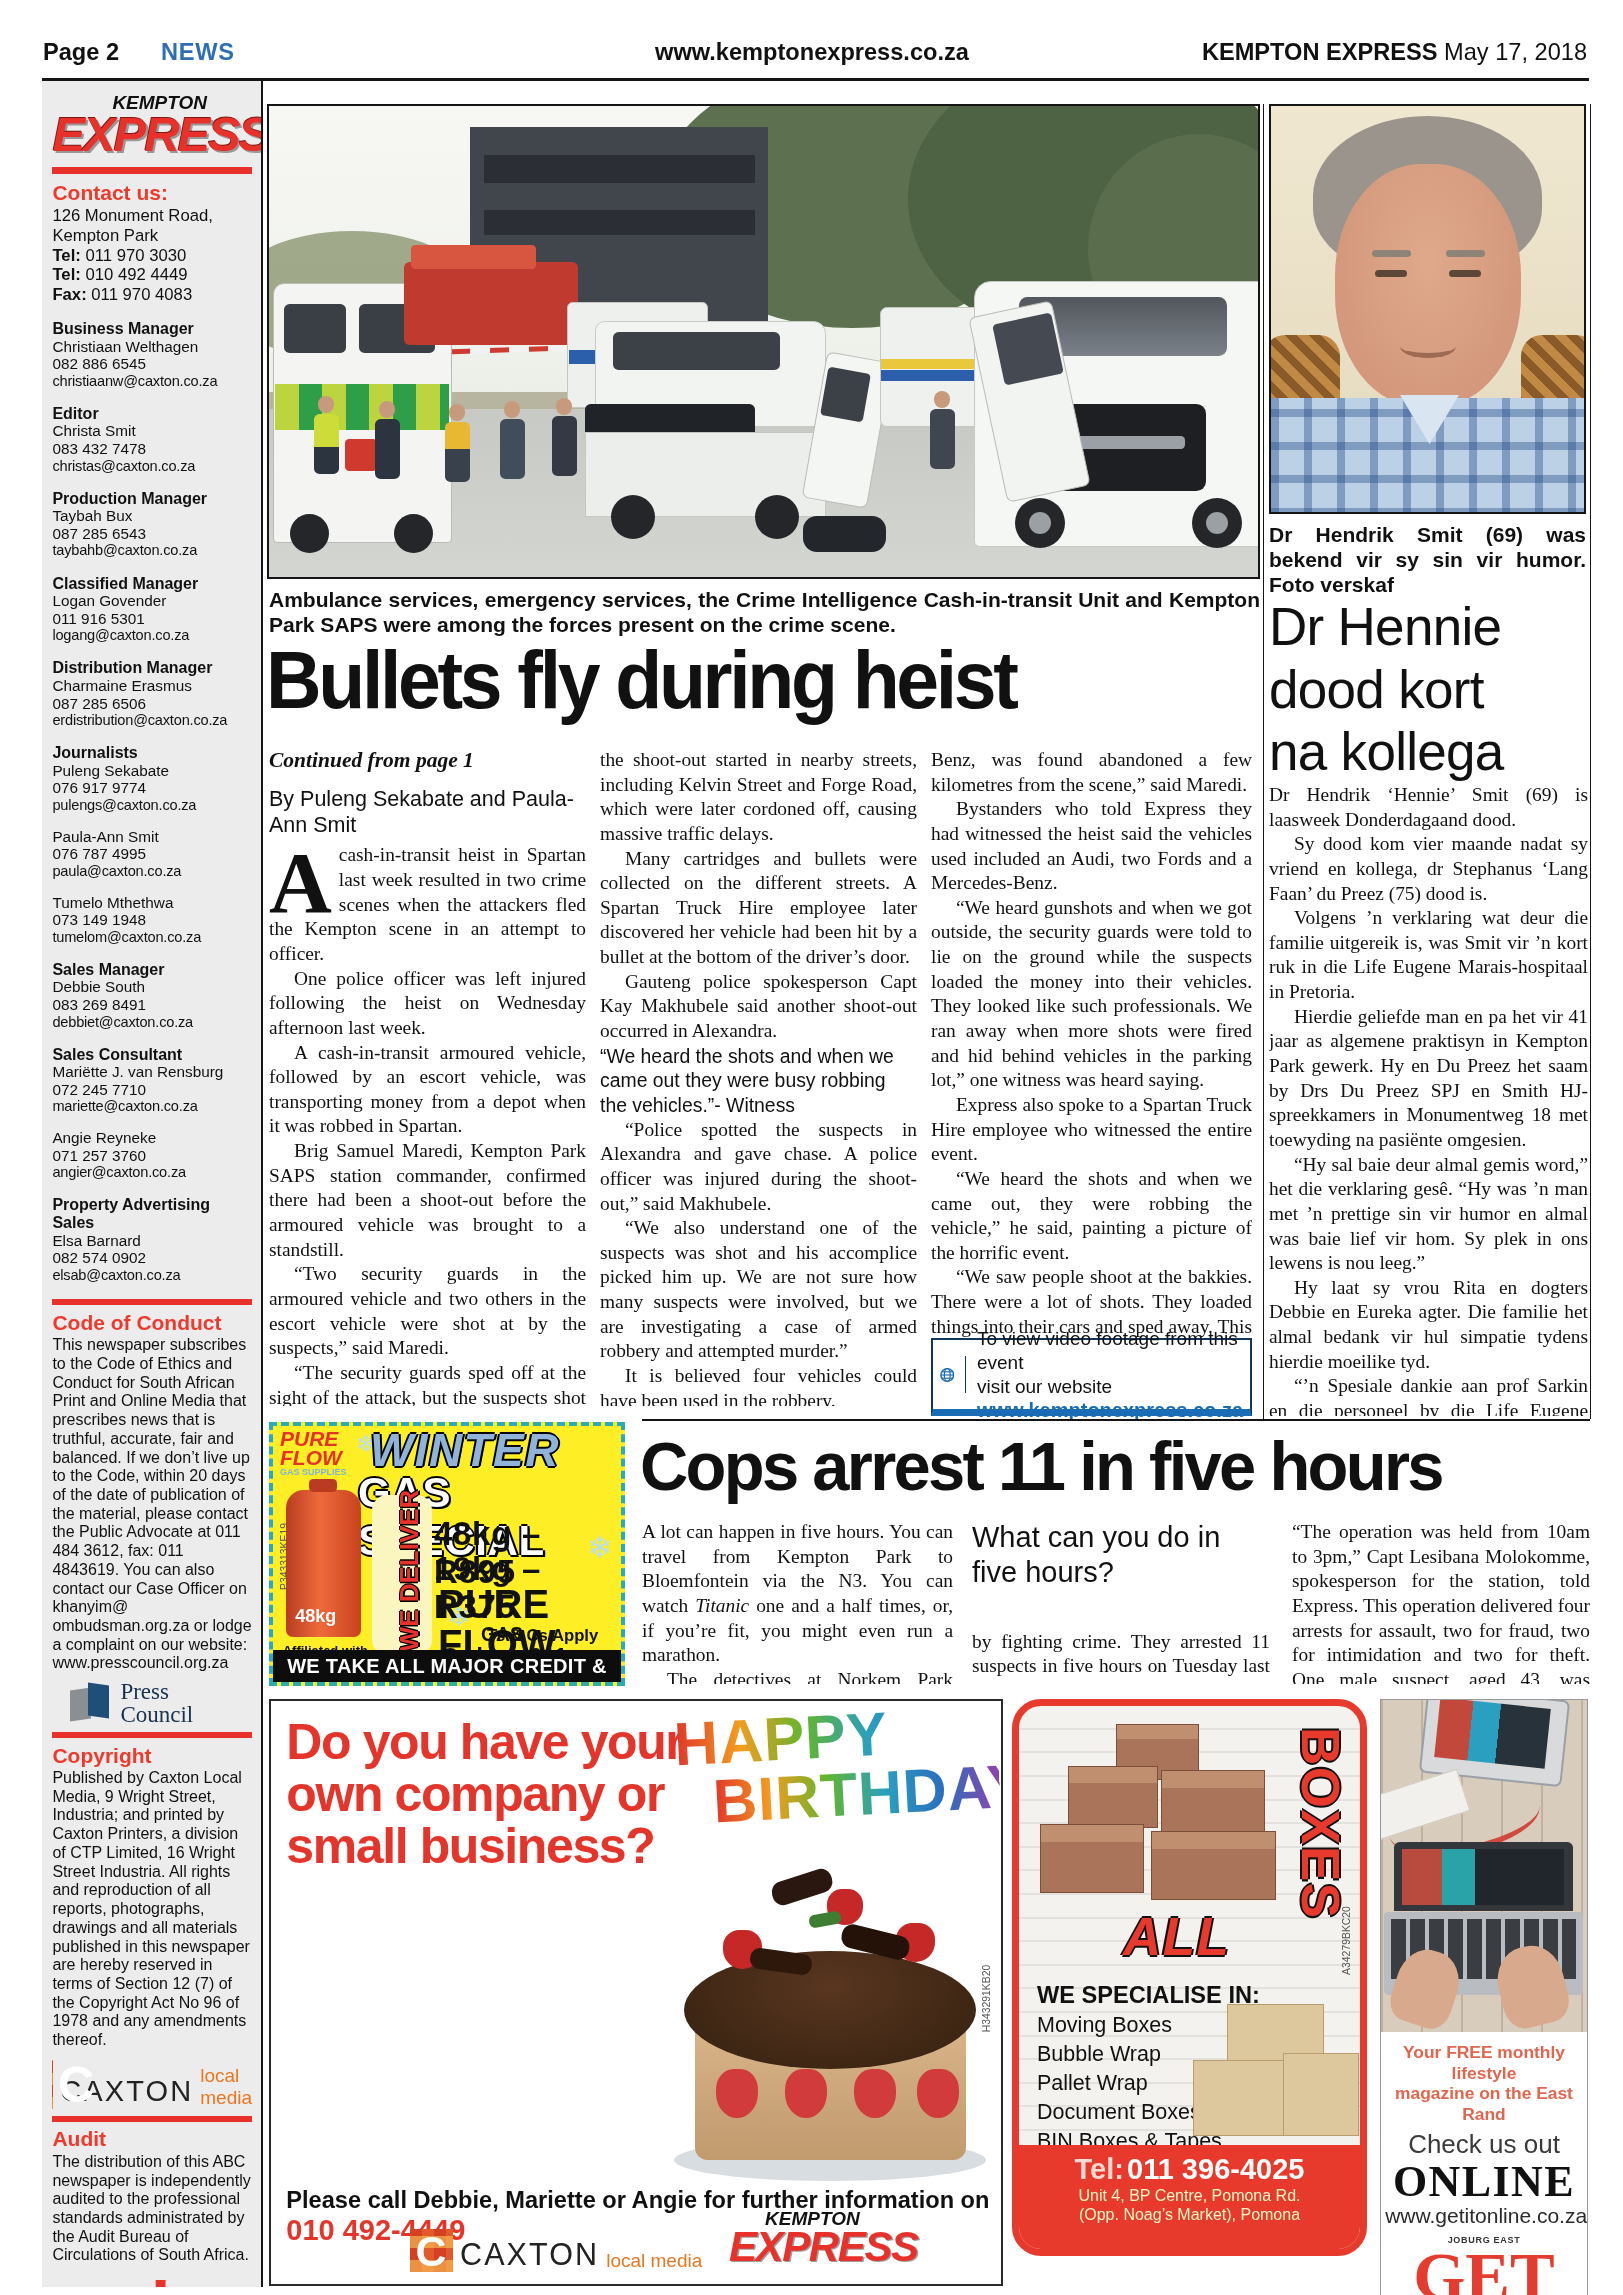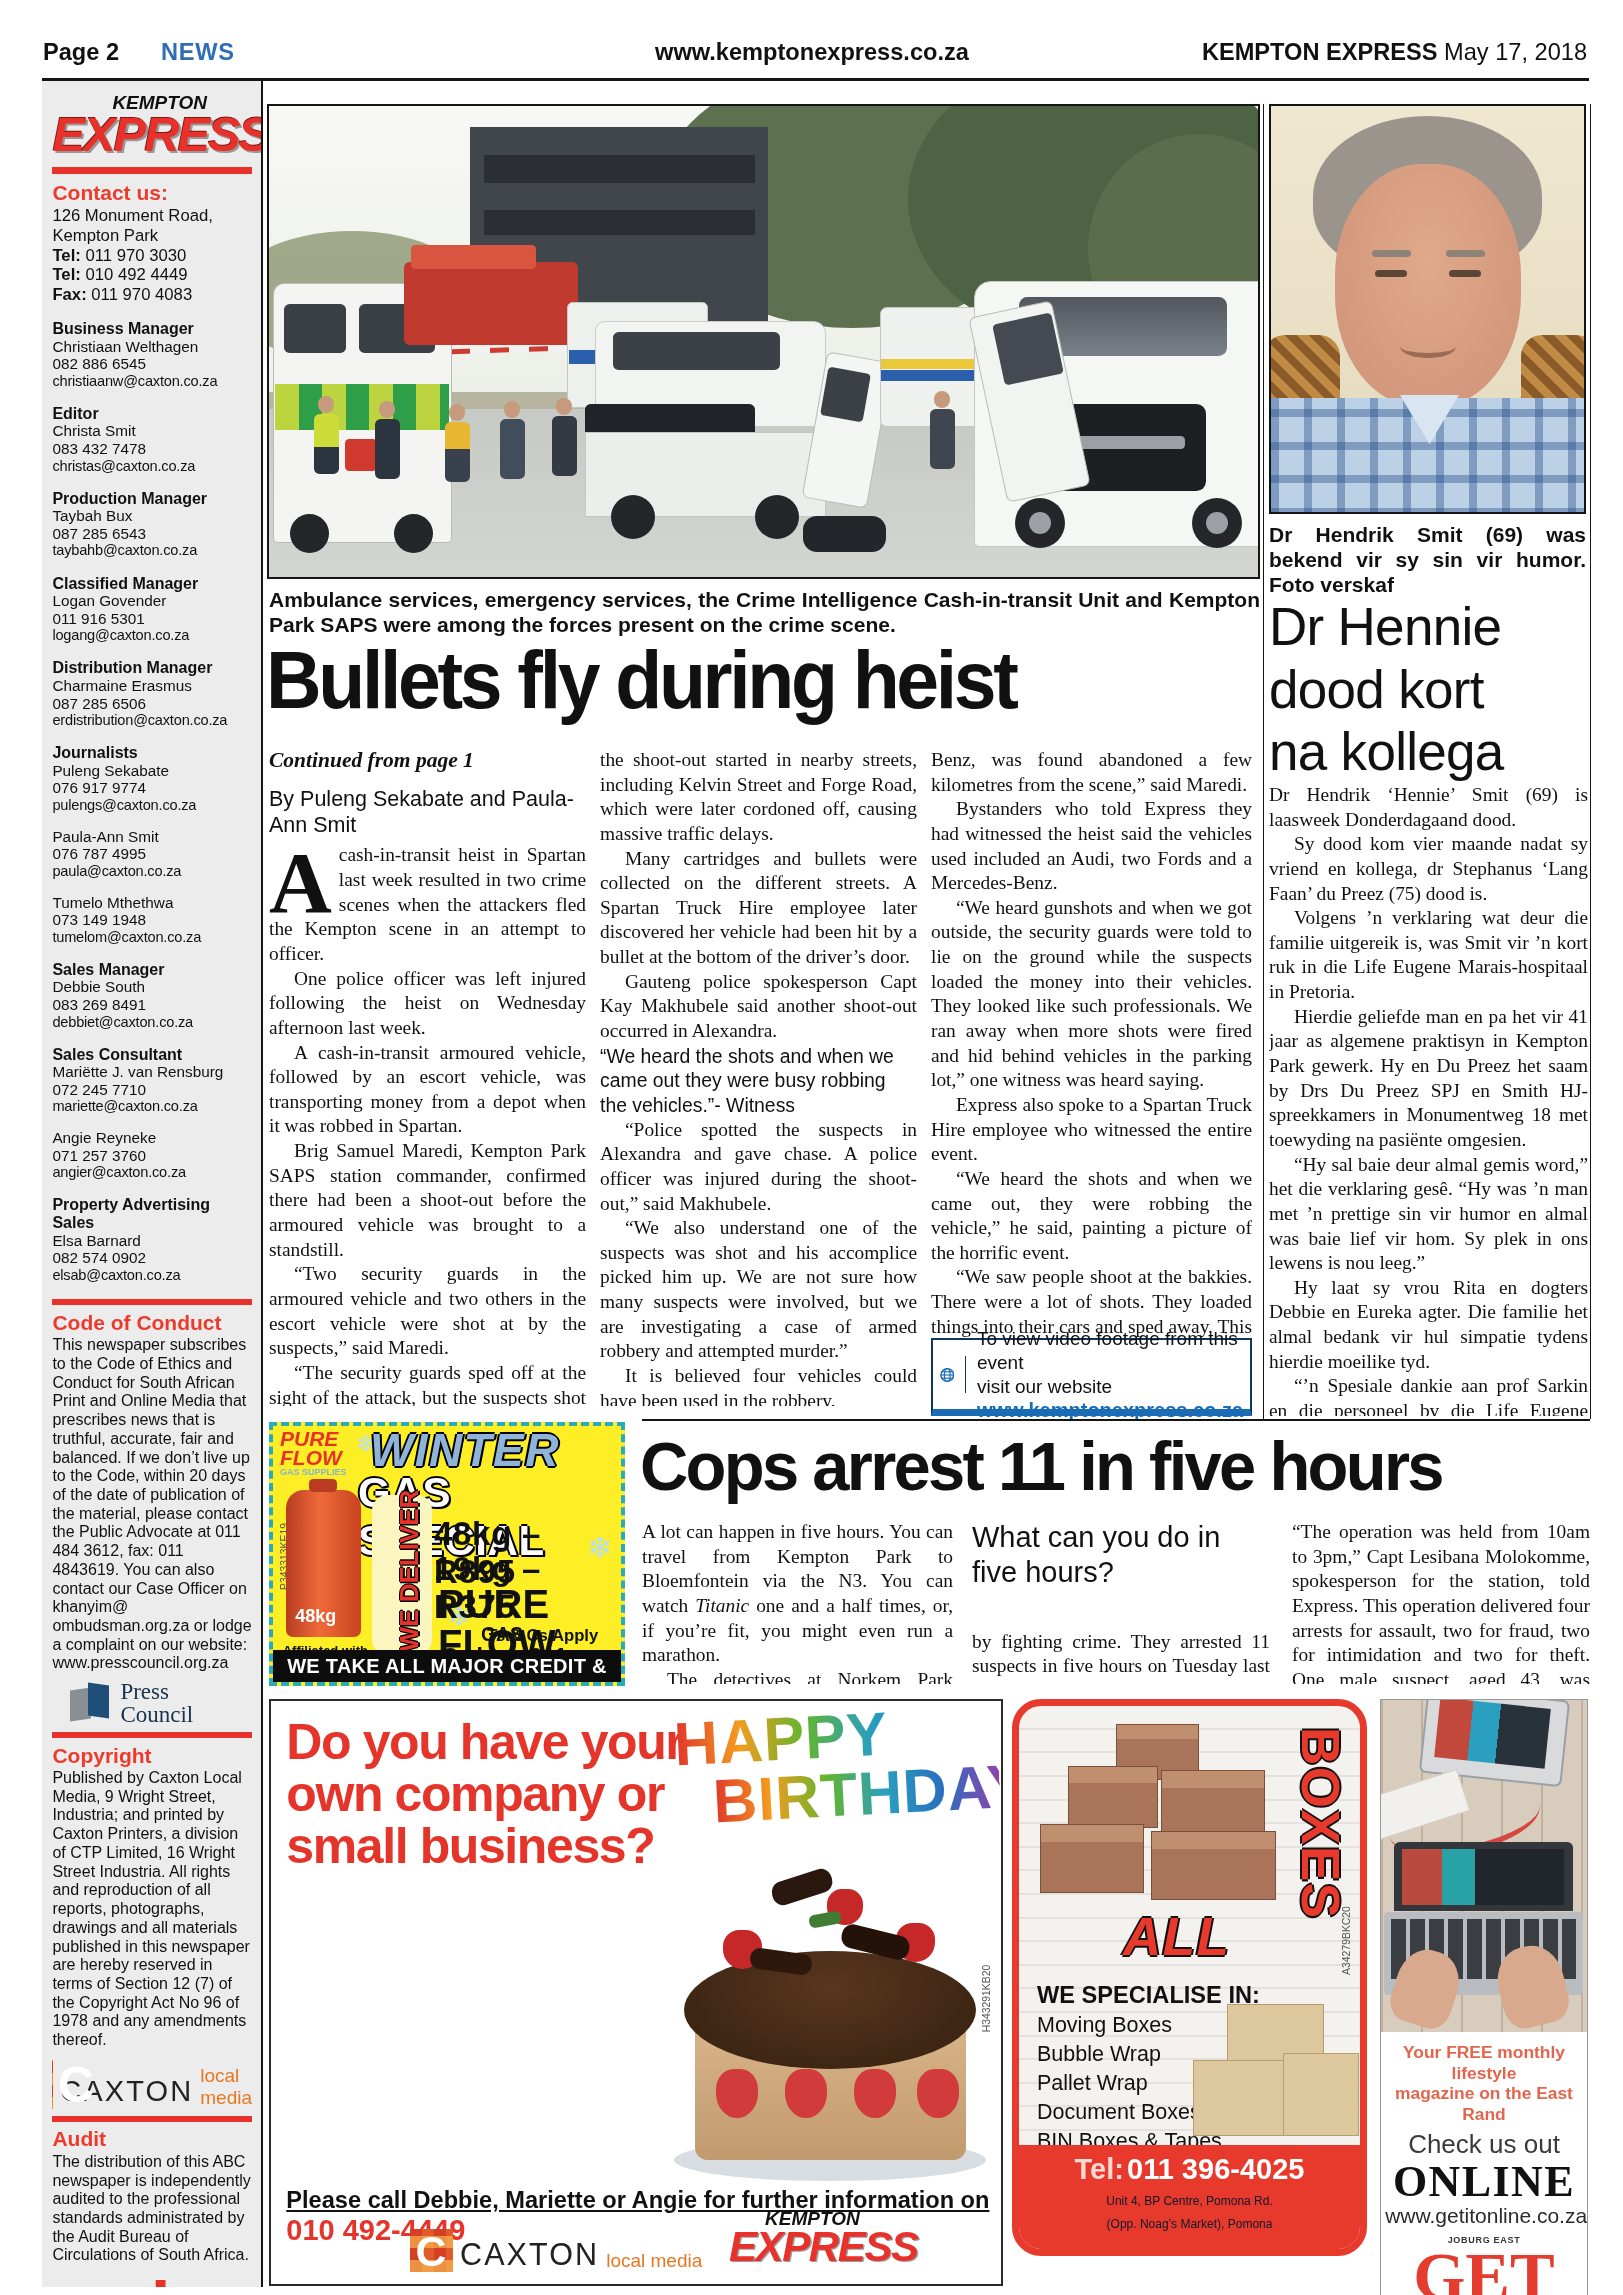--- a/index.html
+++ b/index.html
@@ -107,21 +107,21 @@
         background:#fff;overflow:hidden;}
   .bd-head{font-weight:900;font-size:50px;line-height:1.04;color:#e5352b;letter-spacing:-1.4px;}
   .bd-happy{font-weight:900;font-size:61px;letter-spacing:0.7px;line-height:.95;
             background:linear-gradient(90deg,#e0352b,#f39c1f,#62b52e,#2a9fbf,#2a6fbf,#8e44ad);
             -webkit-background-clip:text;background-clip:text;color:transparent;transform:rotate(-3deg);}
   .bd-bday{margin-left:39px;}
   .bd-promo{background:#fcee21;padding:16.7px 12.5px;text-align:center;font-style:italic;font-weight:bold;}
   .bd-p1{font-size:36px;line-height:1.15;}
   .bd-p4{font-size:39px;}
   .bd-note{font-size:19px;font-weight:bold;text-align:left;margin-top:5.6px;}
-  .bd-call{font-weight:bold;font-size:23.6px;text-decoration:underline;}
+  .bd-call{font-weight:bold;font-size:23.6px;}
   .bd-phone{color:#e5352b;font-weight:900;font-size:29px;}
   .kx2-top{font-style:italic;font-weight:900;font-size:19px;margin-left:36px;}
   .kx2-main{font-style:italic;font-weight:900;font-size:42px;color:#e8312a;letter-spacing:-1.4px;margin-top:-7px;
             text-shadow:1.4px 1.4px 0 rgba(60,60,60,.5);}
   .vcode{position:absolute;font-size:10.4px;color:#555;transform:rotate(-90deg);transform-origin:center;white-space:nowrap;}
 
   
   .boxad{left:1012px;top:1699px;width:355px;height:557px;box-sizing:border-box;border:7.6px solid #e8392d;
          border-radius:29px;overflow:hidden;
          background:#f4f2ee;
@@ -129,21 +129,21 @@
   .bx-all{font-weight:900;font-style:italic;font-size:53px;color:#e8392d;letter-spacing:1.4px;
           text-shadow:2.1px 0 #111,-2.1px 0 #111,0 2.1px #111,0 -2.1px #111;}
   .bx-boxes{font-weight:900;font-size:53px;color:#e8392d;letter-spacing:1.4px;white-space:nowrap;
             transform:rotate(90deg);transform-origin:left top;
             text-shadow:2.1px 0 #111,-2.1px 0 #111,0 2.1px #111,0 -2.1px #111;}
   .bx-spec{font-weight:900;font-size:23.6px;}
   .bx-item{font-size:21.5px;line-height:1.35;}
   .bx-foot{position:absolute;left:0;bottom:0;width:100%;height:104px;background:#e8392d;color:#fff;text-align:center;}
   .bx-tel{font-size:29px;font-weight:900;}
   .bx-tel-label{font-weight:700;color:#ffd9d4;}
-  .bx-addr{font-size:12px;line-height:1.2;color:#0f172a;margin-top:8px;}
+  .bx-addr{font-size:16px;line-height:1.2;color:#fef9c3;}
   .bbox{position:absolute;background:#a9745a;border:1.4px solid #7c4f3a;box-sizing:border-box;}
   .bbox:before{content:"";position:absolute;left:0;top:0;width:100%;height:26%;background:#c08f6f;}
   .cbox{position:absolute;background:#ddc79d;border:1.4px solid #b99d6d;box-sizing:border-box;}
 
   
   .getit{left:1380px;top:1699px;width:208px;height:718px;box-sizing:border-box;border:1.4px solid #999;
          background:#fff;overflow:hidden;}
   .gi-photo{position:relative;width:100%;height:332px;background:#d8ccbd;
             background-image:repeating-linear-gradient(90deg,rgba(130,108,86,.28) 0 2.1px,transparent 2.1px 40px);overflow:hidden;}
   .gi-tag{color:#e2654d;font-weight:bold;font-size:17.4px;line-height:1.2;text-align:center;}

